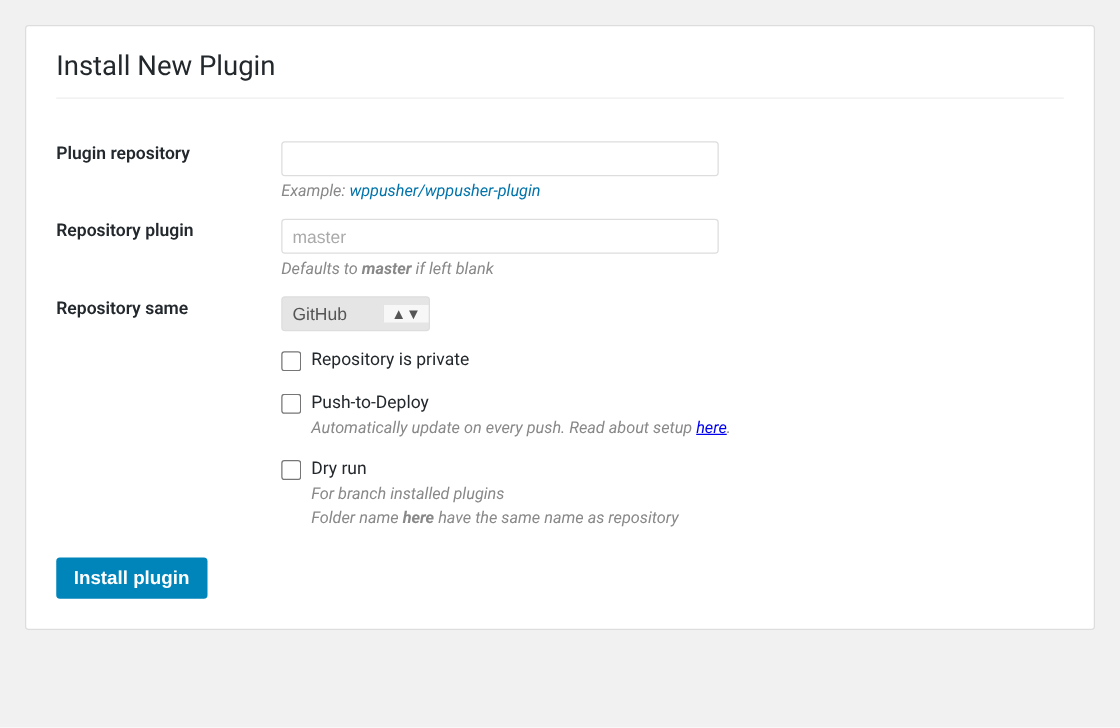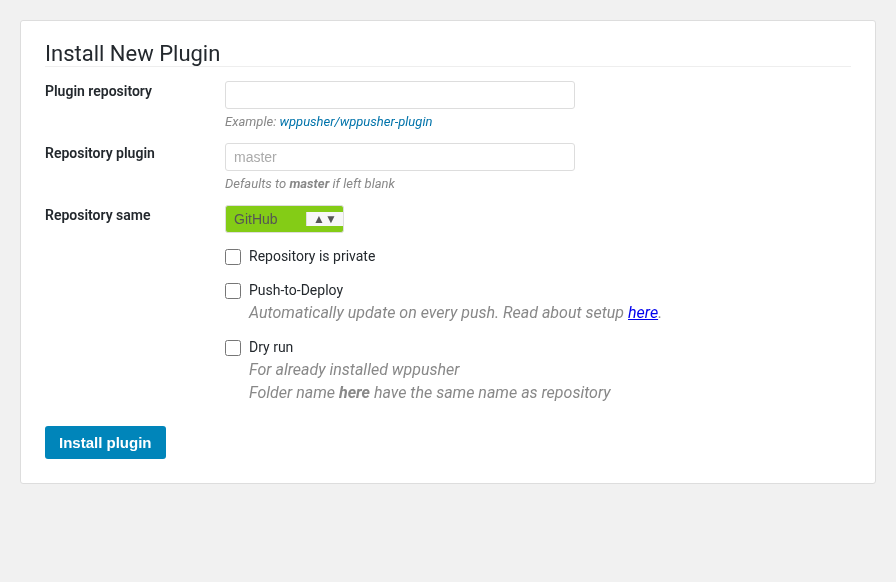--- a/index.html
+++ b/index.html
@@ -26,21 +26,22 @@
       border-radius: 3px;
       padding: 20px 24px 24px;
       width: 860px;
       max-width: 100%;
     }
 
     .page-title {
       font-size: 22px;
       font-weight: 400;
       color: #23282d;
-      padding-bottom: 0;
+      margin-bottom: 20px;
+      padding-bottom: 12px;
       border-bottom: 1px solid #eee;
     }
 
     .form-table {
       width: 100%;
       border-collapse: collapse;
     }
 
     .form-table tr {
       vertical-align: top;
@@ -89,21 +90,21 @@
 
     .hint-text .highlight {
       color: #0073aa;
     }
 
     .select-wrapper {
       display: inline-flex;
       align-items: center;
       border: 1px solid #ddd;
       border-radius: 3px;
-      background: #84cc16;
+      background: #e5e5e5;
       overflow: hidden;
     }
 
     .host-select {
       appearance: none;
       -webkit-appearance: none;
       border: none;
       background: transparent;
       padding: 5px 8px;
       font-size: 14px;
@@ -152,21 +153,21 @@
       margin-bottom: 16px;
     }
 
     .checkbox-group:last-child {
       margin-bottom: 4px;
     }
 
     .checkbox-hint {
       font-style: italic;
       color: #888;
-      font-size: 16px;
+      font-size: 13px;
       margin-top: 4px;
       padding-left: 24px;
     }
 
     .install-btn {
       background: #0085ba;
       border: none;
       color: #fff;
       padding: 8px 14px;
       font-size: 15px;
@@ -244,21 +245,21 @@
               Automatically update on every push. Read about setup <a href="#">here</a>.
             </div>
           </div>
 
           <div class="checkbox-group">
             <div class="checkbox-row">
               <input type="checkbox" id="chk-dry" style="">
               <label class="checkbox-label" for="chk-dry">Dry run</label>
             </div>
             <div class="checkbox-hint">
-              For already installed wppusher
+              For branch installed plugins
             </div>
             <div class="checkbox-hint">
               Folder name <strong>here</strong> have the same name as repository
             </div>
           </div>
 
         </td>
       </tr>
     </tbody>
   </table>

